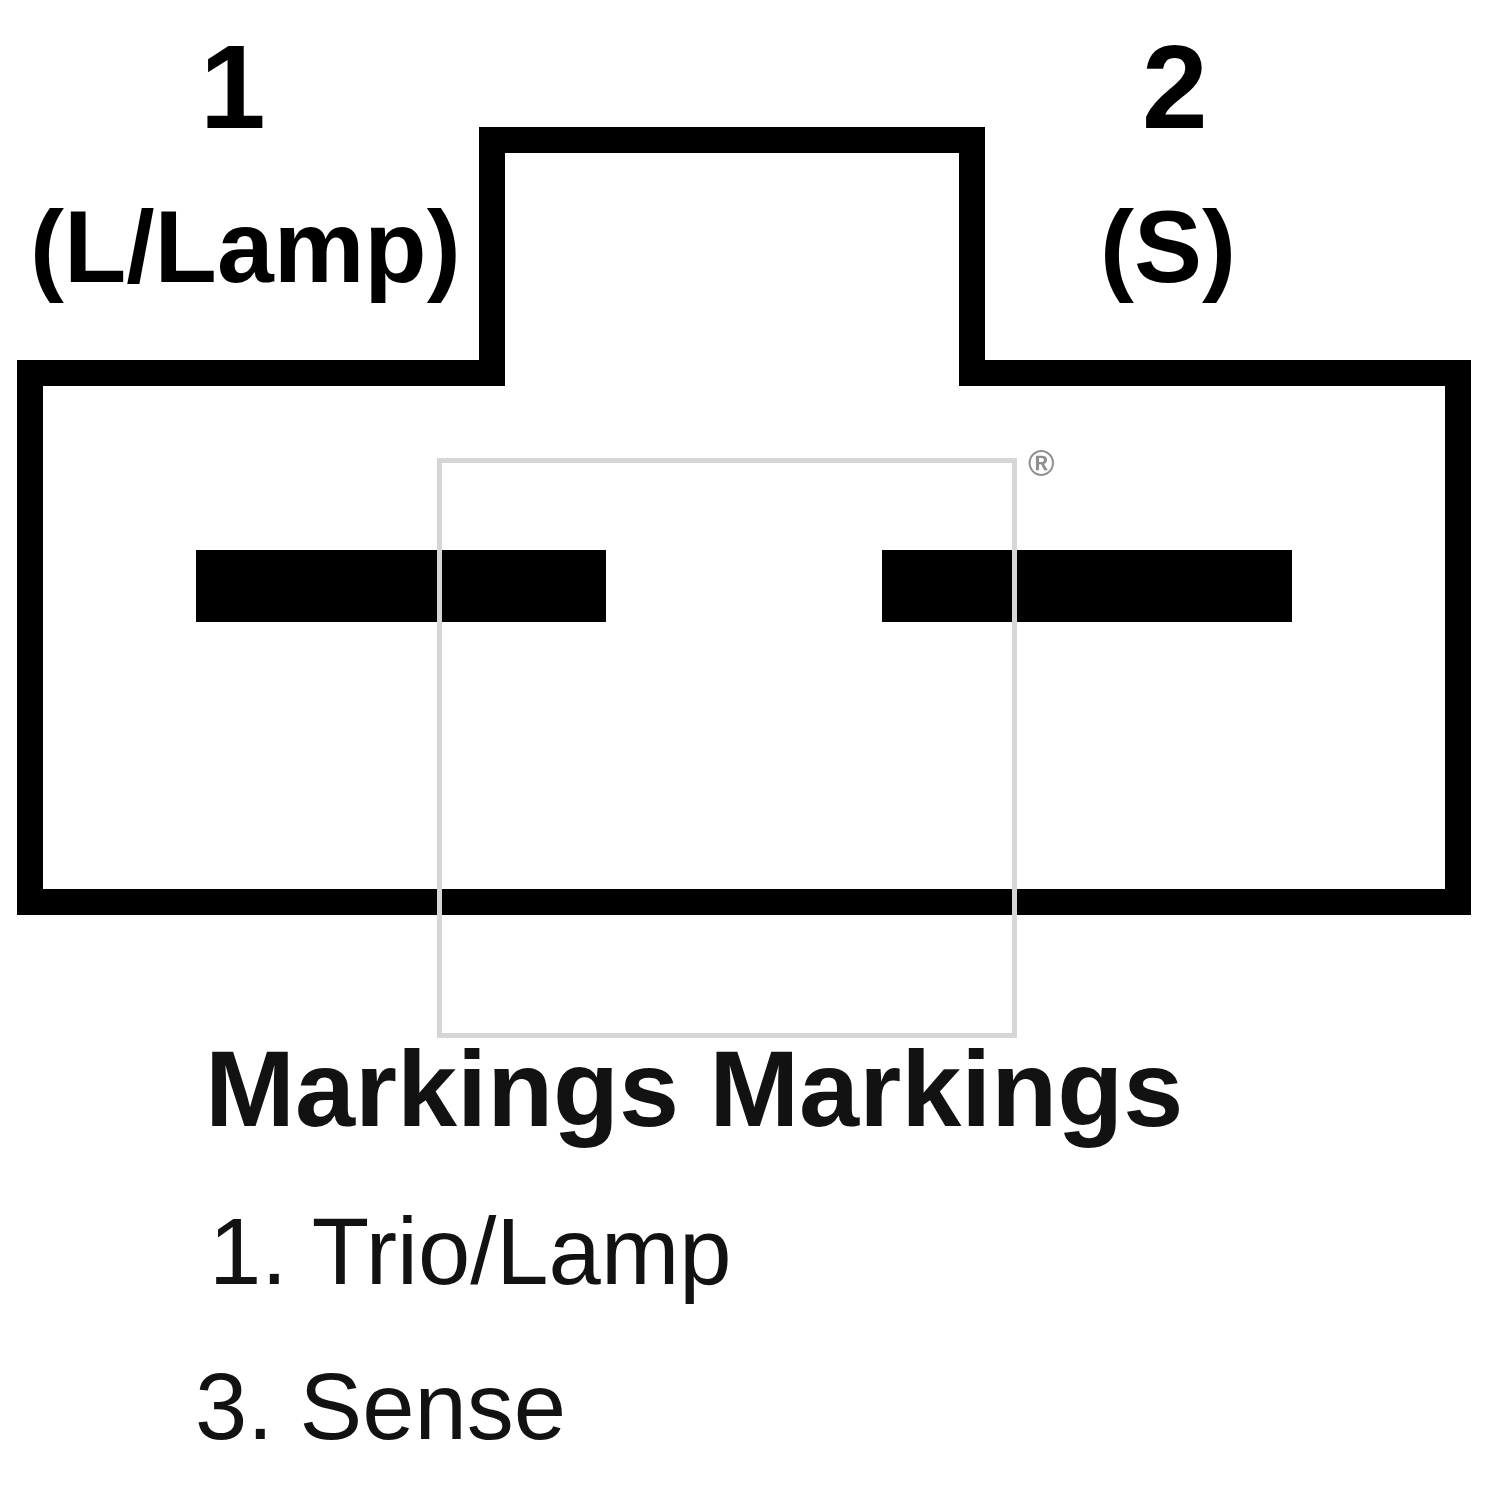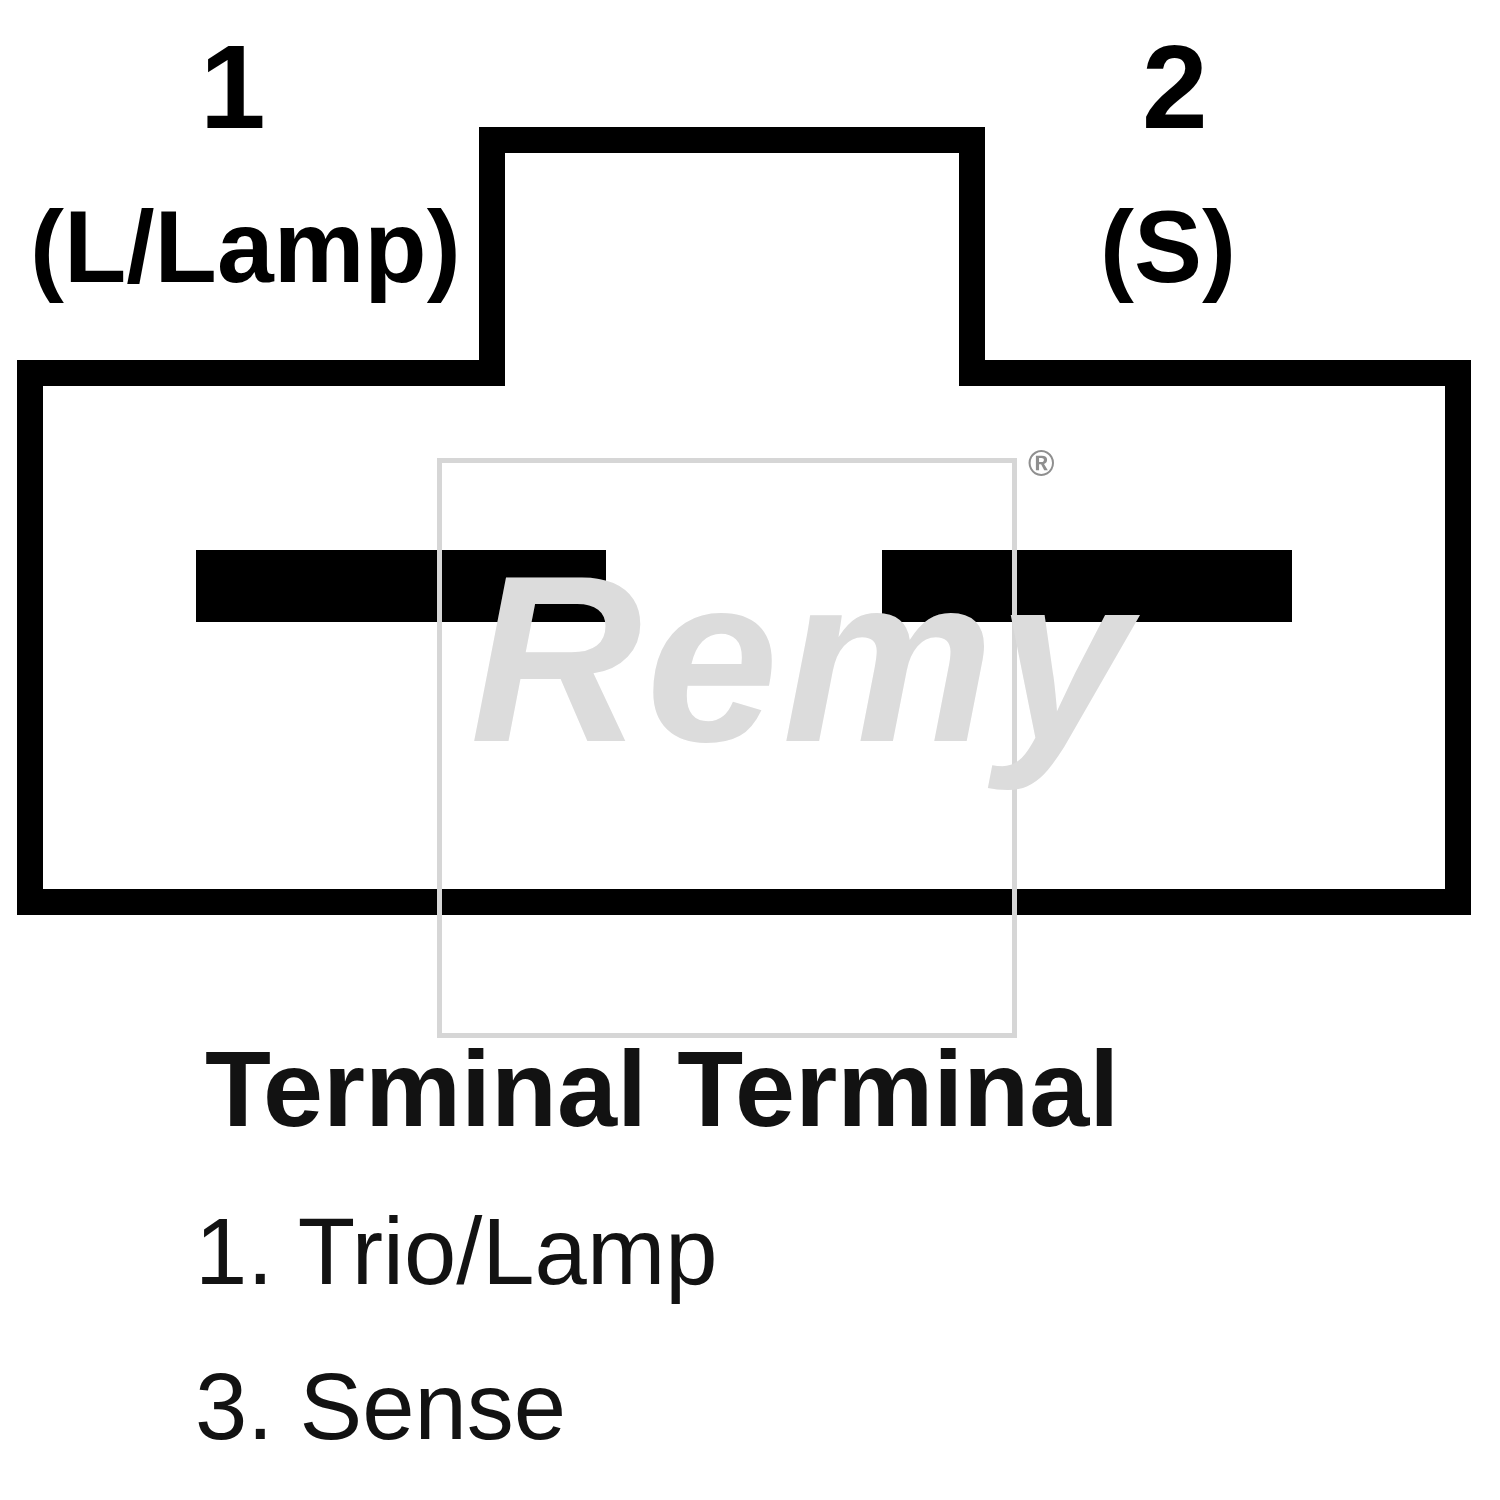--- a/index.html
+++ b/index.html
@@ -79,21 +79,21 @@
     line-height: 1;
     white-space: nowrap;
   }
   .legend-item {
     position: absolute;
     font-size: 94px;
     color: #121212;
     line-height: 1;
     white-space: nowrap;
   }
-  .legend-1 { left: 195px; top: 1205px; }
+  .legend-1 { left: 209px; top: 1205px; }
   .legend-2 { left: 195px; top: 1360px; }
 </style>
 </head>
 <body>
 
 <div class="canvas">
 
   <div class="terminal-label t1-num">1</div>
   <div class="terminal-label t1-name">(L/Lamp)</div>
   <div class="terminal-label t2-num">2</div>
@@ -107,20 +107,19 @@
              L 972 140
              L 972 373
              L 1458 373
              L 1458 902
              Z" fill="#ffffff" stroke="#000000" stroke-width="26"></path>
     <rect x="196" y="550" width="410" height="72" fill="#000000"></rect>
     <rect x="882" y="550" width="410" height="72" fill="#000000"></rect>
   </svg>
 
   <div class="watermark-box"></div>
-  <div class="watermark-text">Remy</div>
   <div class="registered-mark">®</div>
 
-  <div class="title-text">Terminal Terminal</div>
+  <div class="title-text">Markings Markings</div>
   <div class="legend-item legend-1">1. Trio/Lamp</div>
   <div class="legend-item legend-2">3. Sense</div>
 
 </div>
 
 </body></html>

